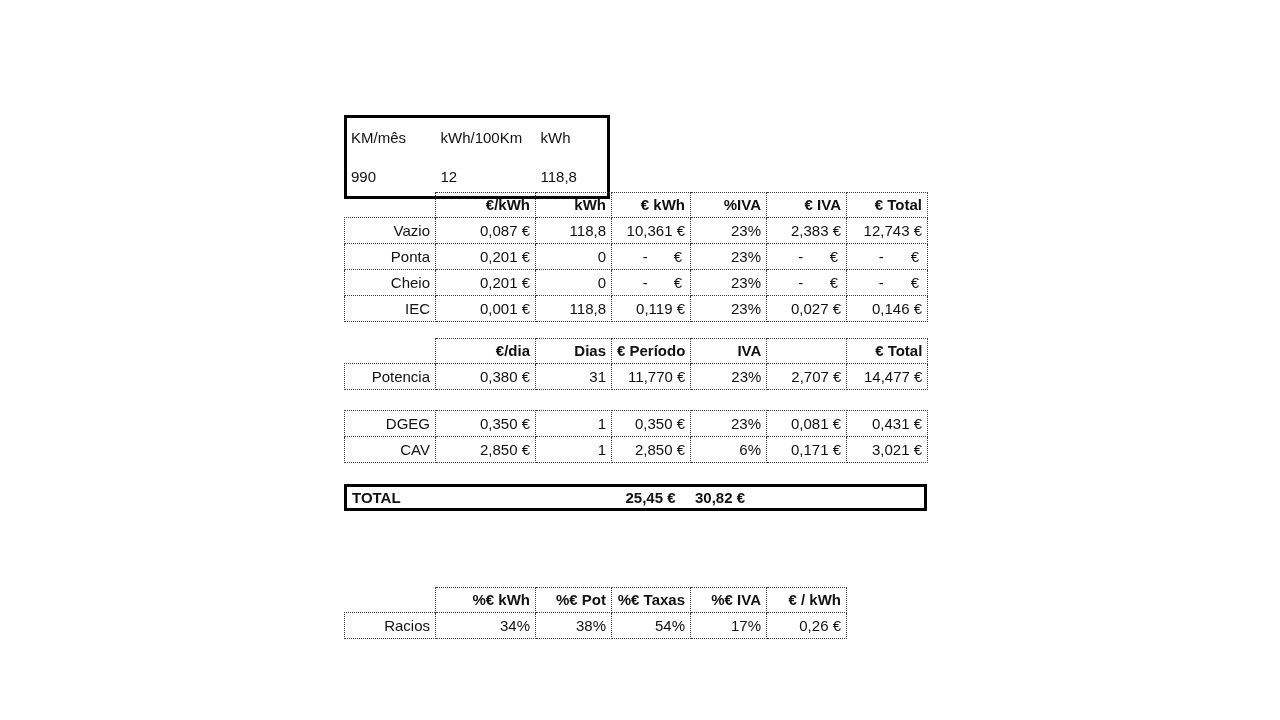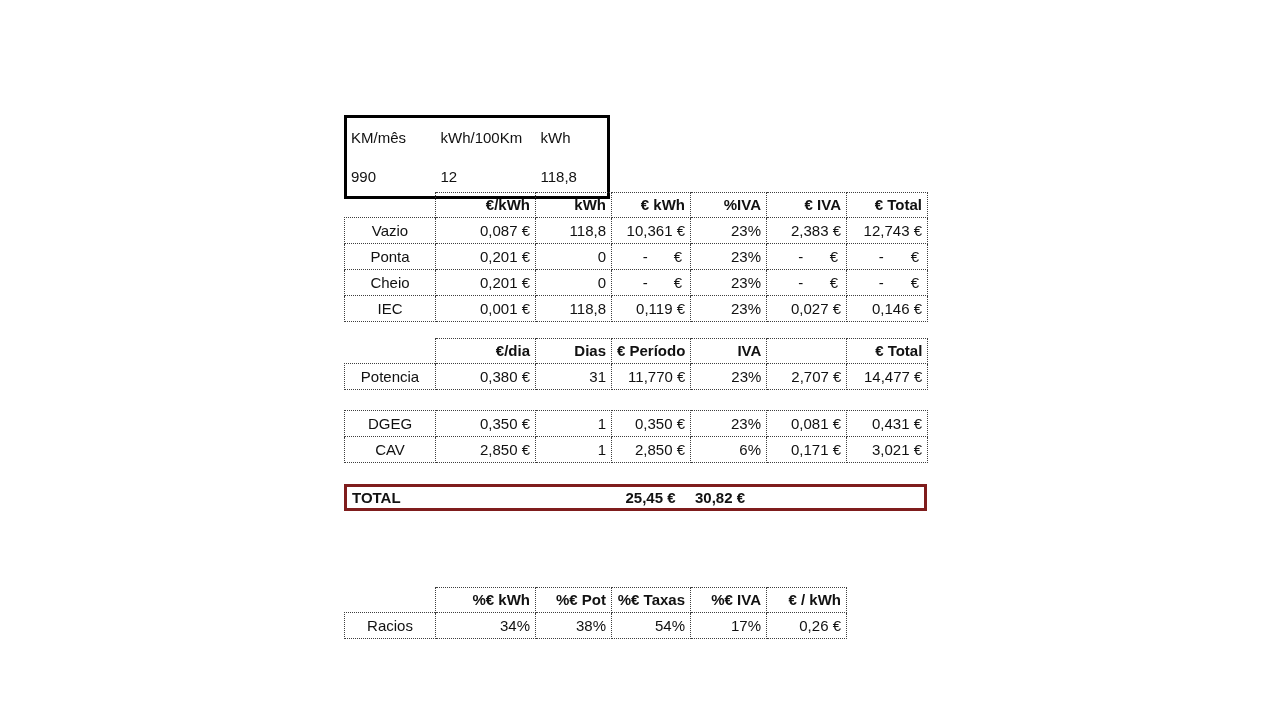--- a/index.html
+++ b/index.html
@@ -7,36 +7,36 @@
   body{font-family:"Liberation Sans","DejaVu Sans",sans-serif;color:#111;position:relative}
   .sheet{position:absolute;inset:0;background:#fff}
 
   table.grid{position:absolute;border-collapse:collapse;table-layout:fixed}
   table.grid td{font-size:15px;height:25px;line-height:25px;padding:0 5px;
                 white-space:nowrap;overflow:hidden;vertical-align:middle}
   tr.hdr td{height:24px;line-height:24px;font-weight:bold}
   td.dot{border:1px dotted #3f3f3f}
   td.hl{border:none;border-right:1px dotted #3f3f3f}
   .r{text-align:right}
-  .l{text-align:center}
+  .l{text-align:right}
 
   
   .spread{display:flex;width:100%}
   .spread i{flex:1;font-style:normal}
   .spread .eu{padding-right:3px}
 
   
   table.box{position:absolute;left:344px;top:115px;border-collapse:collapse;
             table-layout:fixed;border:3px solid #000;background:#fff}
   table.box td{font-size:15px;height:23px;line-height:23px;
                white-space:nowrap;padding:8px 4px}
 
   
   .total-bar{position:absolute;left:344px;top:484px;width:583px;height:27px;
-             border:3px solid #7f1d1d;display:flex;align-items:center;
+             border:3px solid #000000;display:flex;align-items:center;
              font-weight:bold;font-size:15px;background:#fff}
   .total-bar .t1{width:264px;padding:0 5px;text-align:left}
   .total-bar .t2{width:79px;padding:0 5px;text-align:center}
   .total-bar .t3{flex:1;padding:0 5px;text-align:left}
 
   .bold td{font-weight:normal}
 </style>
 </head>
 <body>
 

